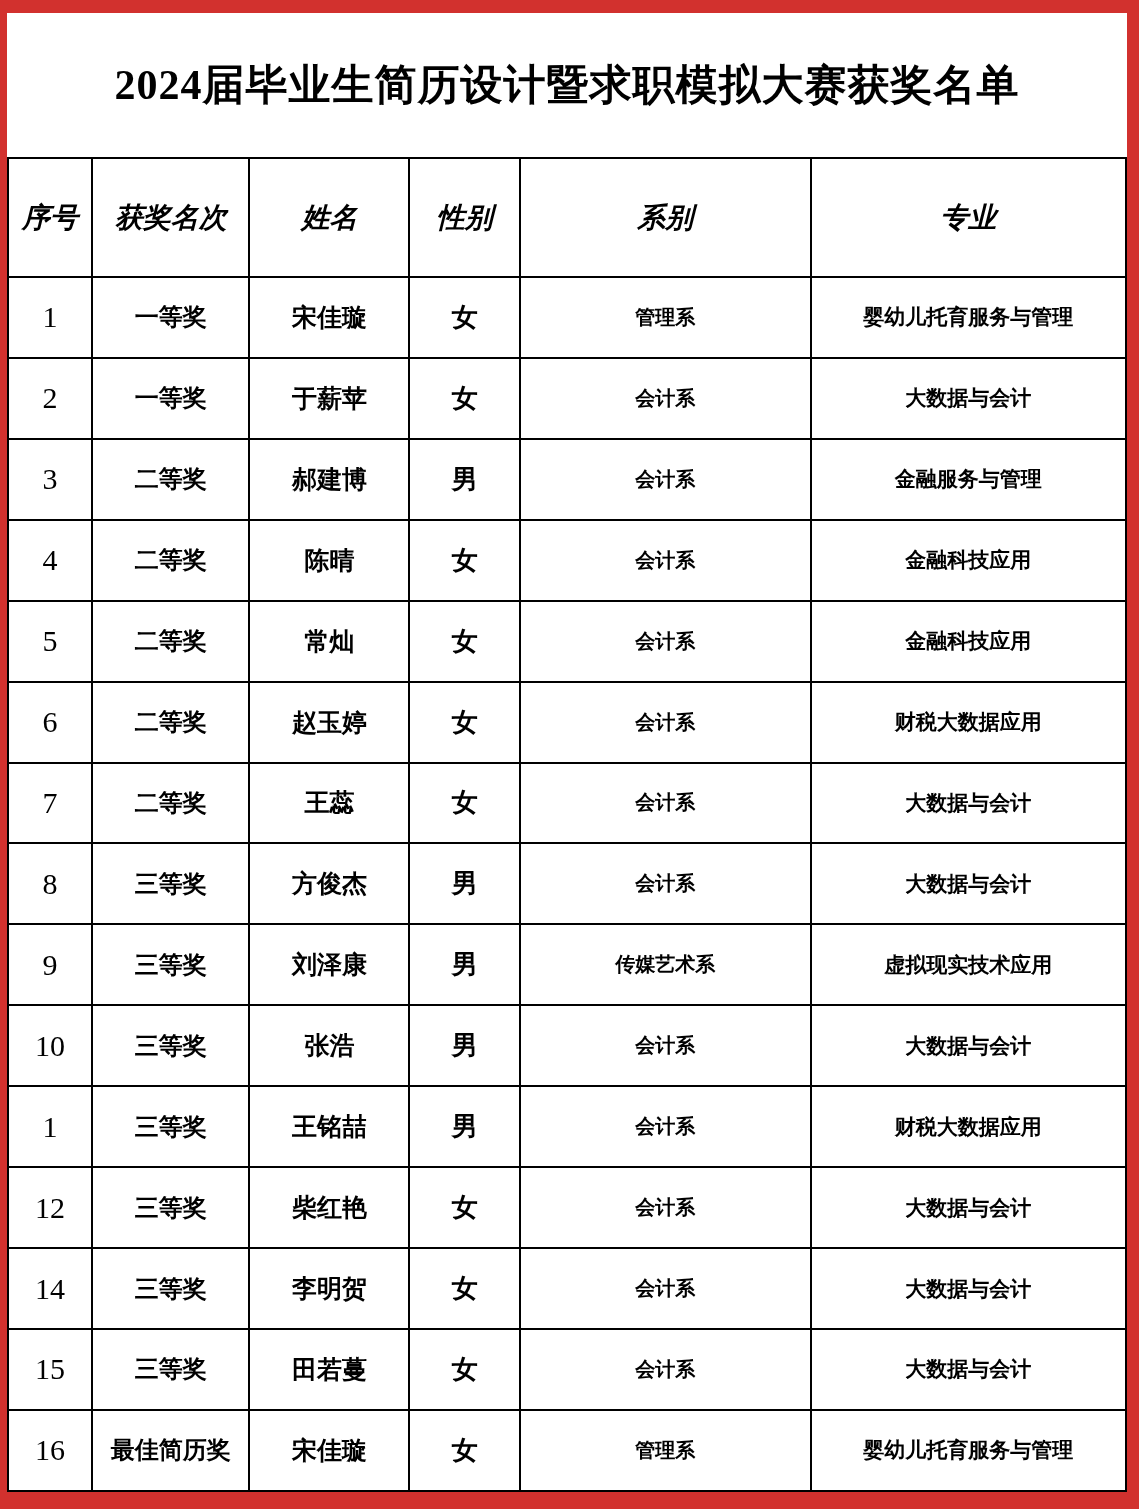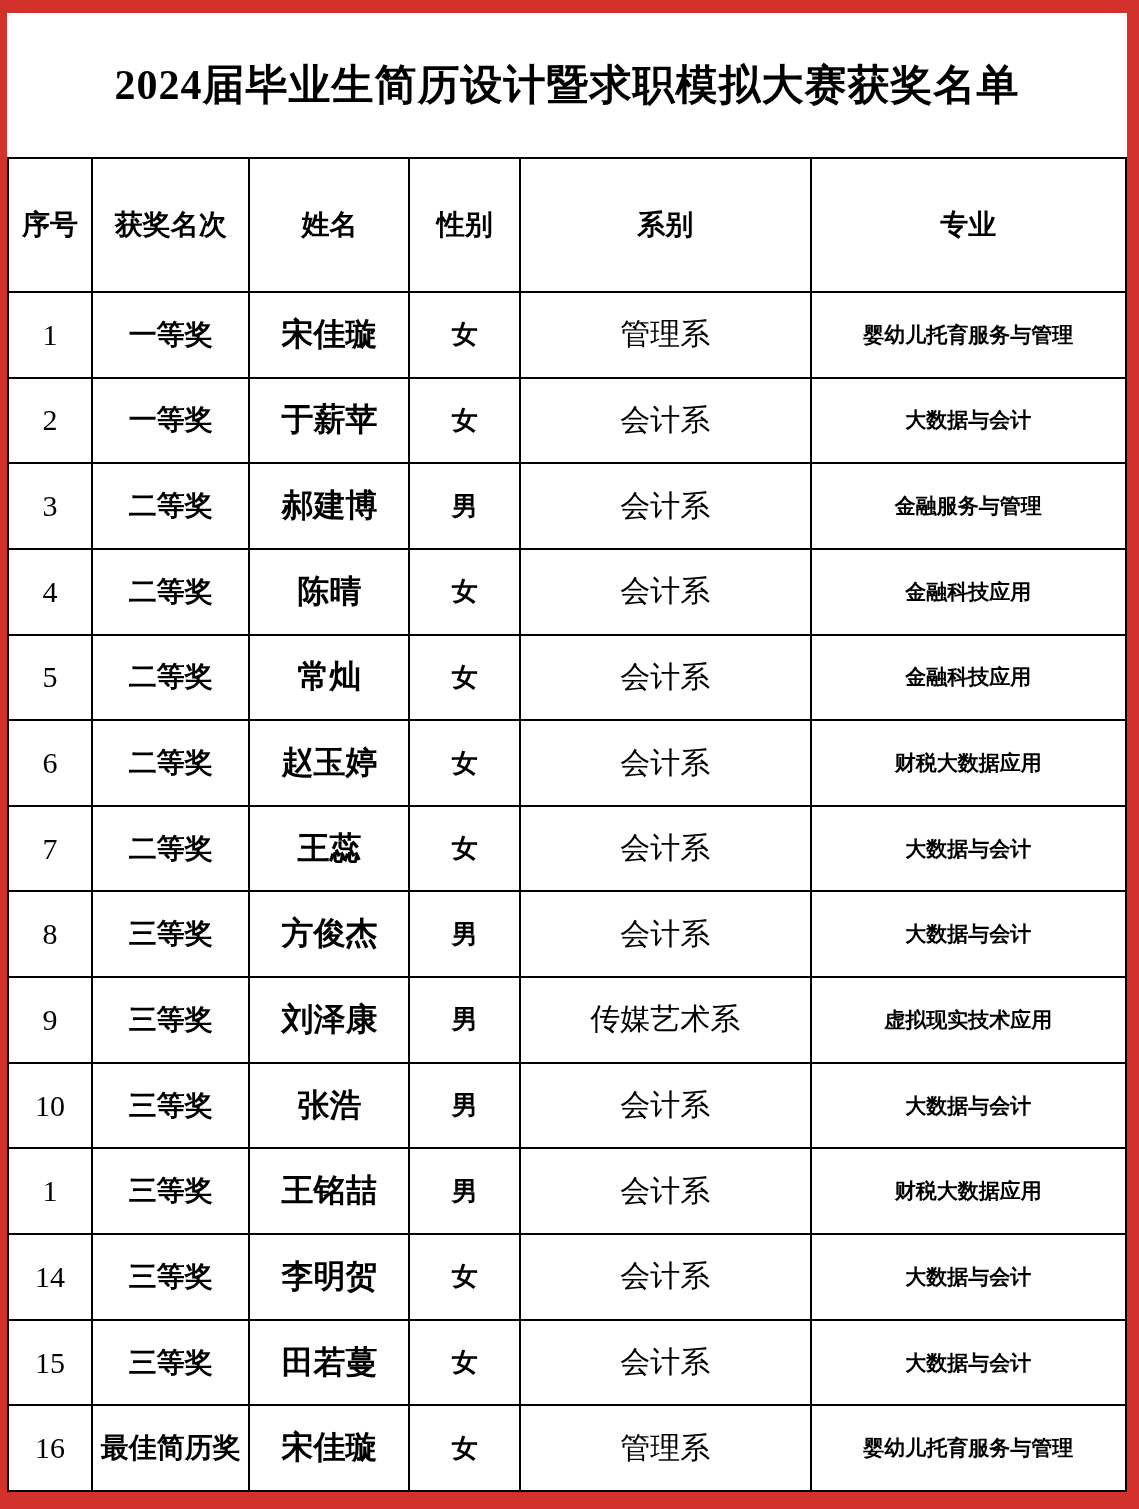--- a/index.html
+++ b/index.html
@@ -43,34 +43,34 @@
     border-collapse: collapse;
     table-layout: fixed;
   }
   .award-table th, .award-table td {
     border: 2px solid #000;
     text-align: center;
     vertical-align: middle;
     padding: 0 4px;
     overflow: hidden;
   }
-  .award-table thead tr { height: 134px; }
+  .award-table thead tr { height: 119px; font-style: italic; }
   .award-table tbody tr { height: 72px; }
   .award-table th {
     font-size: 28px;
     font-weight: bold;
   }
   td.c-index {
     font-size: 30px;
     font-weight: normal;
   }
-  td.c-award  { font-size: 28px; font-weight: bold; }
-  td.c-name   { font-size: 32px; font-weight: bold; }
+  td.c-award  { font-size: 24px; font-weight: bold; }
+  td.c-name   { font-size: 25px; font-weight: bold; }
   td.c-gender { font-size: 26px; font-weight: bold; }
-  td.c-department { font-size: 30px; font-weight: normal; }
+  td.c-department { font-size: 20px; font-weight: bold; }
   td.c-major  { font-size: 21px; font-weight: bold; }
 </style>
 </head>
 <body>
 
 <div class="page">
   <div class="panel">
     <div class="title-wrap">
       <h1 class="title">2024届毕业生简历设计暨求职模拟大赛获奖名单</h1>
     </div>
@@ -176,20 +176,28 @@
           </tr>
           <tr>
             <td class="c-index">1</td>
             <td class="c-award">三等奖</td>
             <td class="c-name">王铭喆</td>
             <td class="c-gender">男</td>
             <td class="c-department">会计系</td>
             <td class="c-major">财税大数据应用</td>
           </tr>
           <tr>
+            <td class="c-index">12</td>
+            <td class="c-award">三等奖</td>
+            <td class="c-name">柴红艳</td>
+            <td class="c-gender">女</td>
+            <td class="c-department">会计系</td>
+            <td class="c-major">大数据与会计</td>
+          </tr>
+          <tr>
             <td class="c-index">14</td>
             <td class="c-award">三等奖</td>
             <td class="c-name">李明贺</td>
             <td class="c-gender">女</td>
             <td class="c-department">会计系</td>
             <td class="c-major">大数据与会计</td>
           </tr>
           <tr>
             <td class="c-index">15</td>
             <td class="c-award">三等奖</td>

